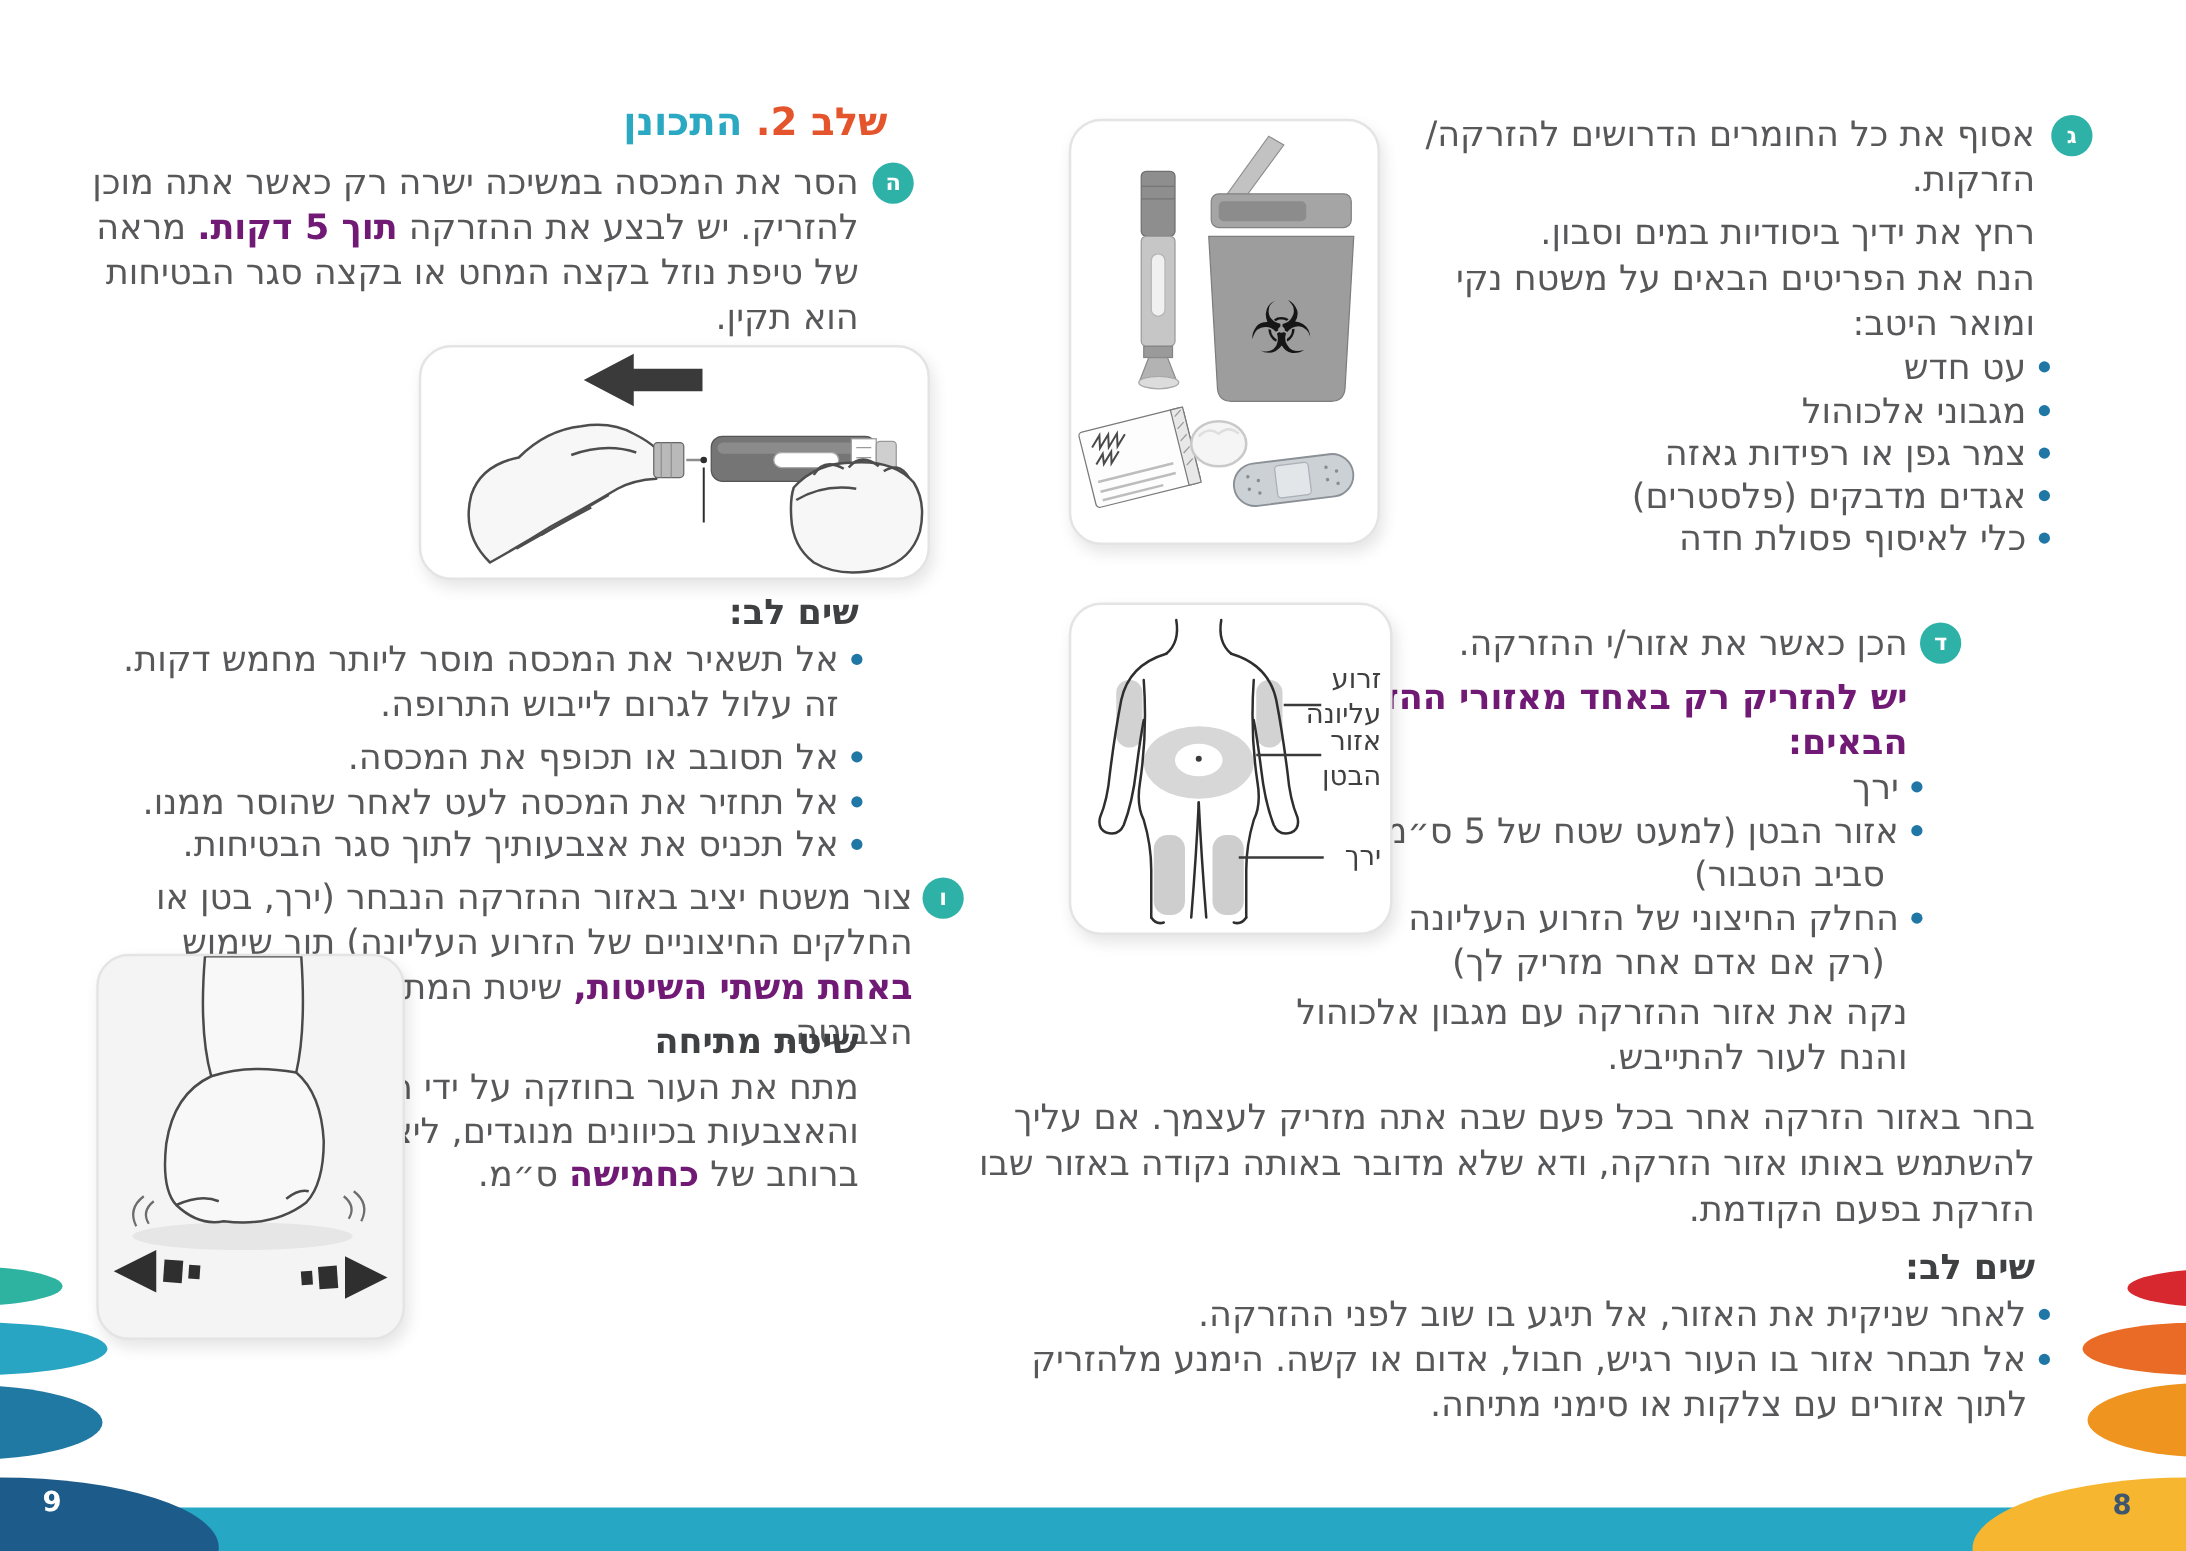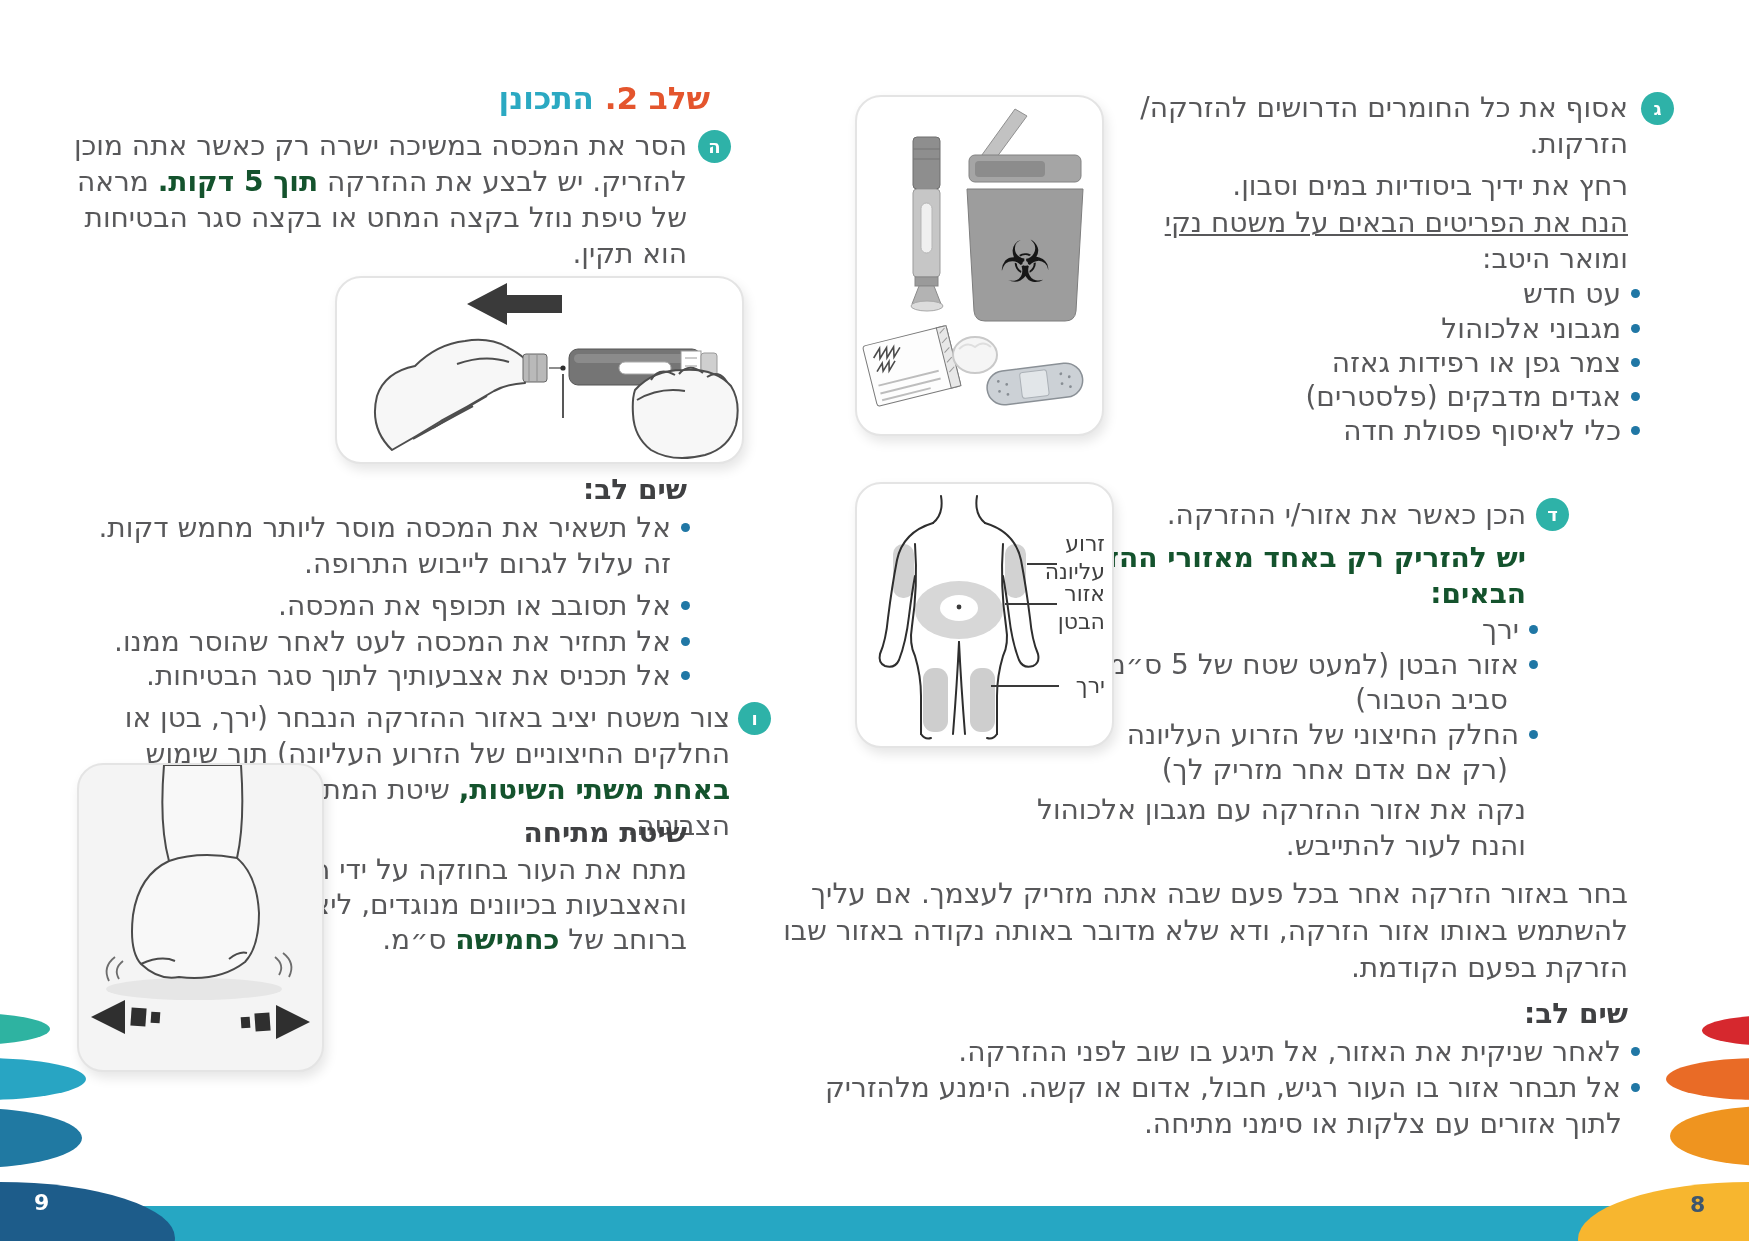--- a/index.html
+++ b/index.html
@@ -3,21 +3,21 @@
 <meta charset="utf-8">
 <style>
   html,body{margin:0;padding:0;background:#ffffff;}
   #stage{
     position:relative;width:1749px;height:1241px;background:#ffffff;overflow:hidden;
     font-family:"DejaVu Sans",sans-serif;
   }
   .abs{position:absolute;}
   .t{font-size:28px;line-height:36px;color:#58585a;white-space:nowrap;direction:rtl;text-align:right;}
   .wrap{white-space:normal;}
-  .b{font-weight:bold;color:#14532d;}
+  .b{font-weight:bold;color:#701a75;}
   .h{font-weight:bold;color:#3f4042;}
   .title{font-size:31px;font-weight:bold;direction:rtl;text-align:right;white-space:nowrap;}
   .title .step-num{color:#e4552d;}
   .title .step-name{color:#2ba9c2;}
   .badge{
     width:33px;height:33px;border-radius:50%;background:#2eb2a8;color:#ffffff;
     font-weight:bold;font-size:18px;display:flex;align-items:center;justify-content:center;
   }
   .bullet{display:flex;gap:10px;direction:rtl;align-items:flex-start;}
   .dot{width:9px;height:9px;border-radius:50%;background:#2077a5;margin-top:13px;flex:none;}
@@ -38,21 +38,21 @@
 
   <div>
 
     <div class="abs badge" style="left:1641px;top:92px;">
       <span>ג</span>
     </div>
 
     <div class="abs t" style="right:121px;top:90px;">אסוף את כל החומרים הדרושים להזרקה/</div>
     <div class="abs t" style="right:121px;top:126px;">הזרקות.</div>
     <div class="abs t" style="right:121px;top:168px;">רחץ את ידיך ביסודיות במים וסבון.</div>
-    <div class="abs t" style="right:121px;top:205px;text-decoration:underline;">הנח את הפריטים הבאים על משטח נקי</div>
+    <div class="abs t" style="right:121px;top:205px;">הנח את הפריטים הבאים על משטח נקי</div>
     <div class="abs t" style="right:121px;top:241px;">ומואר היטב:</div>
 
     <div class="abs bullet" style="right:109px;top:276px;">
       <span class="dot"></span>
       <div class="t">עט חדש</div>
     </div>
     <div class="abs bullet" style="right:109px;top:311px;">
       <span class="dot"></span>
       <div class="t">מגבוני אלכוהול</div>
     </div>

